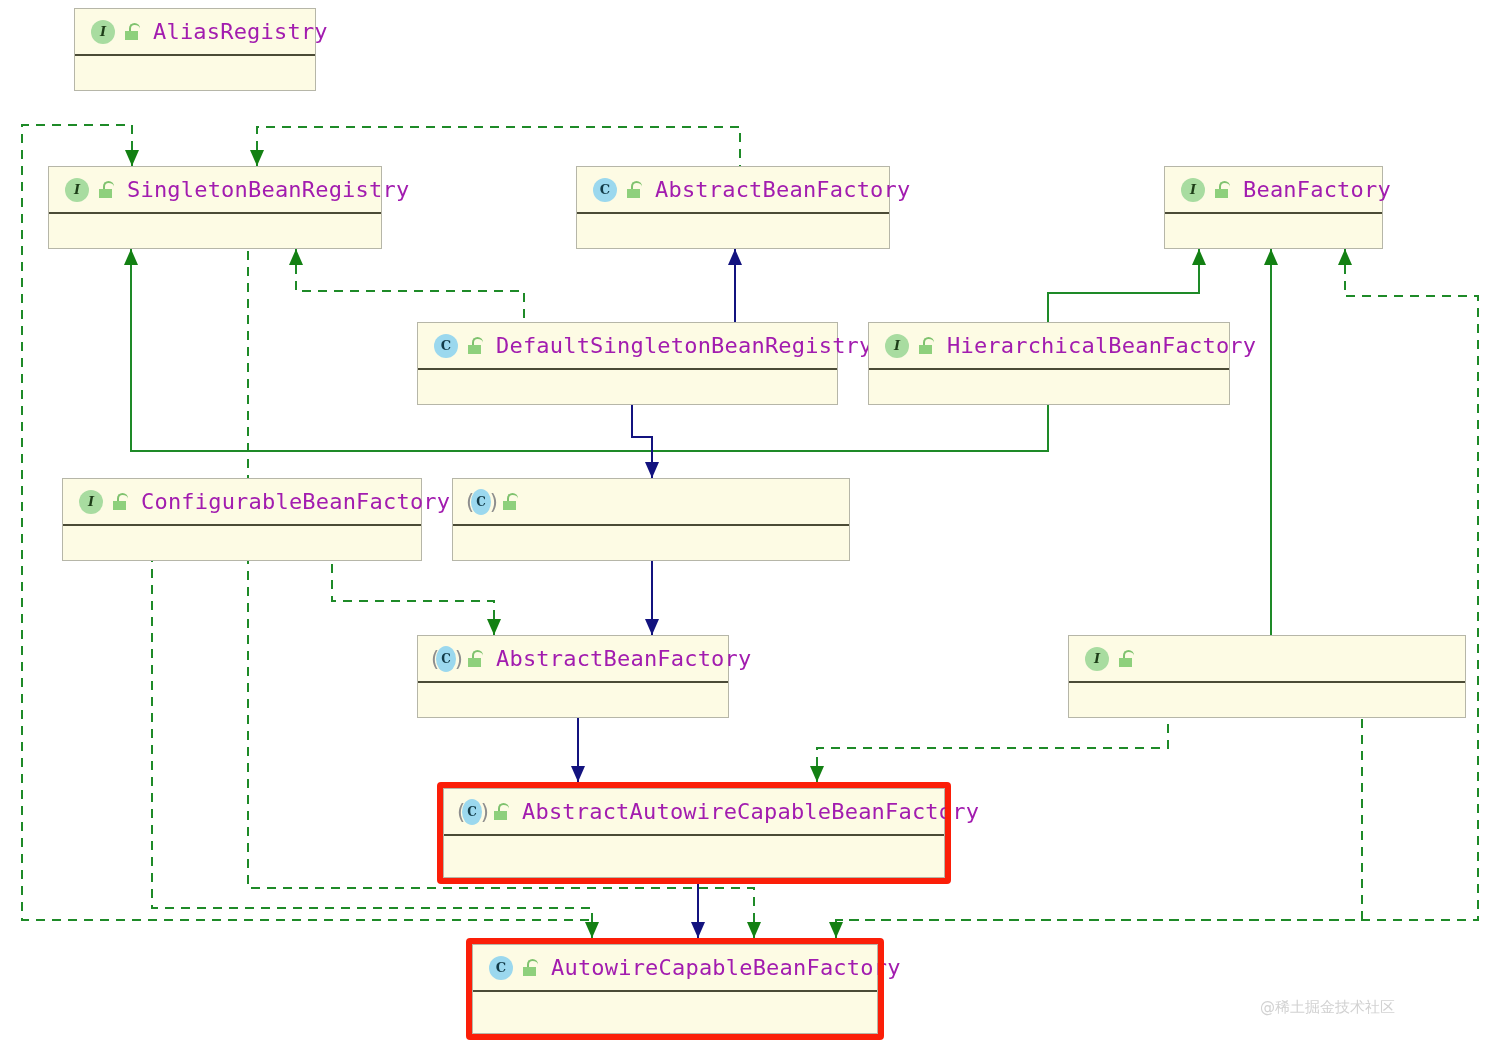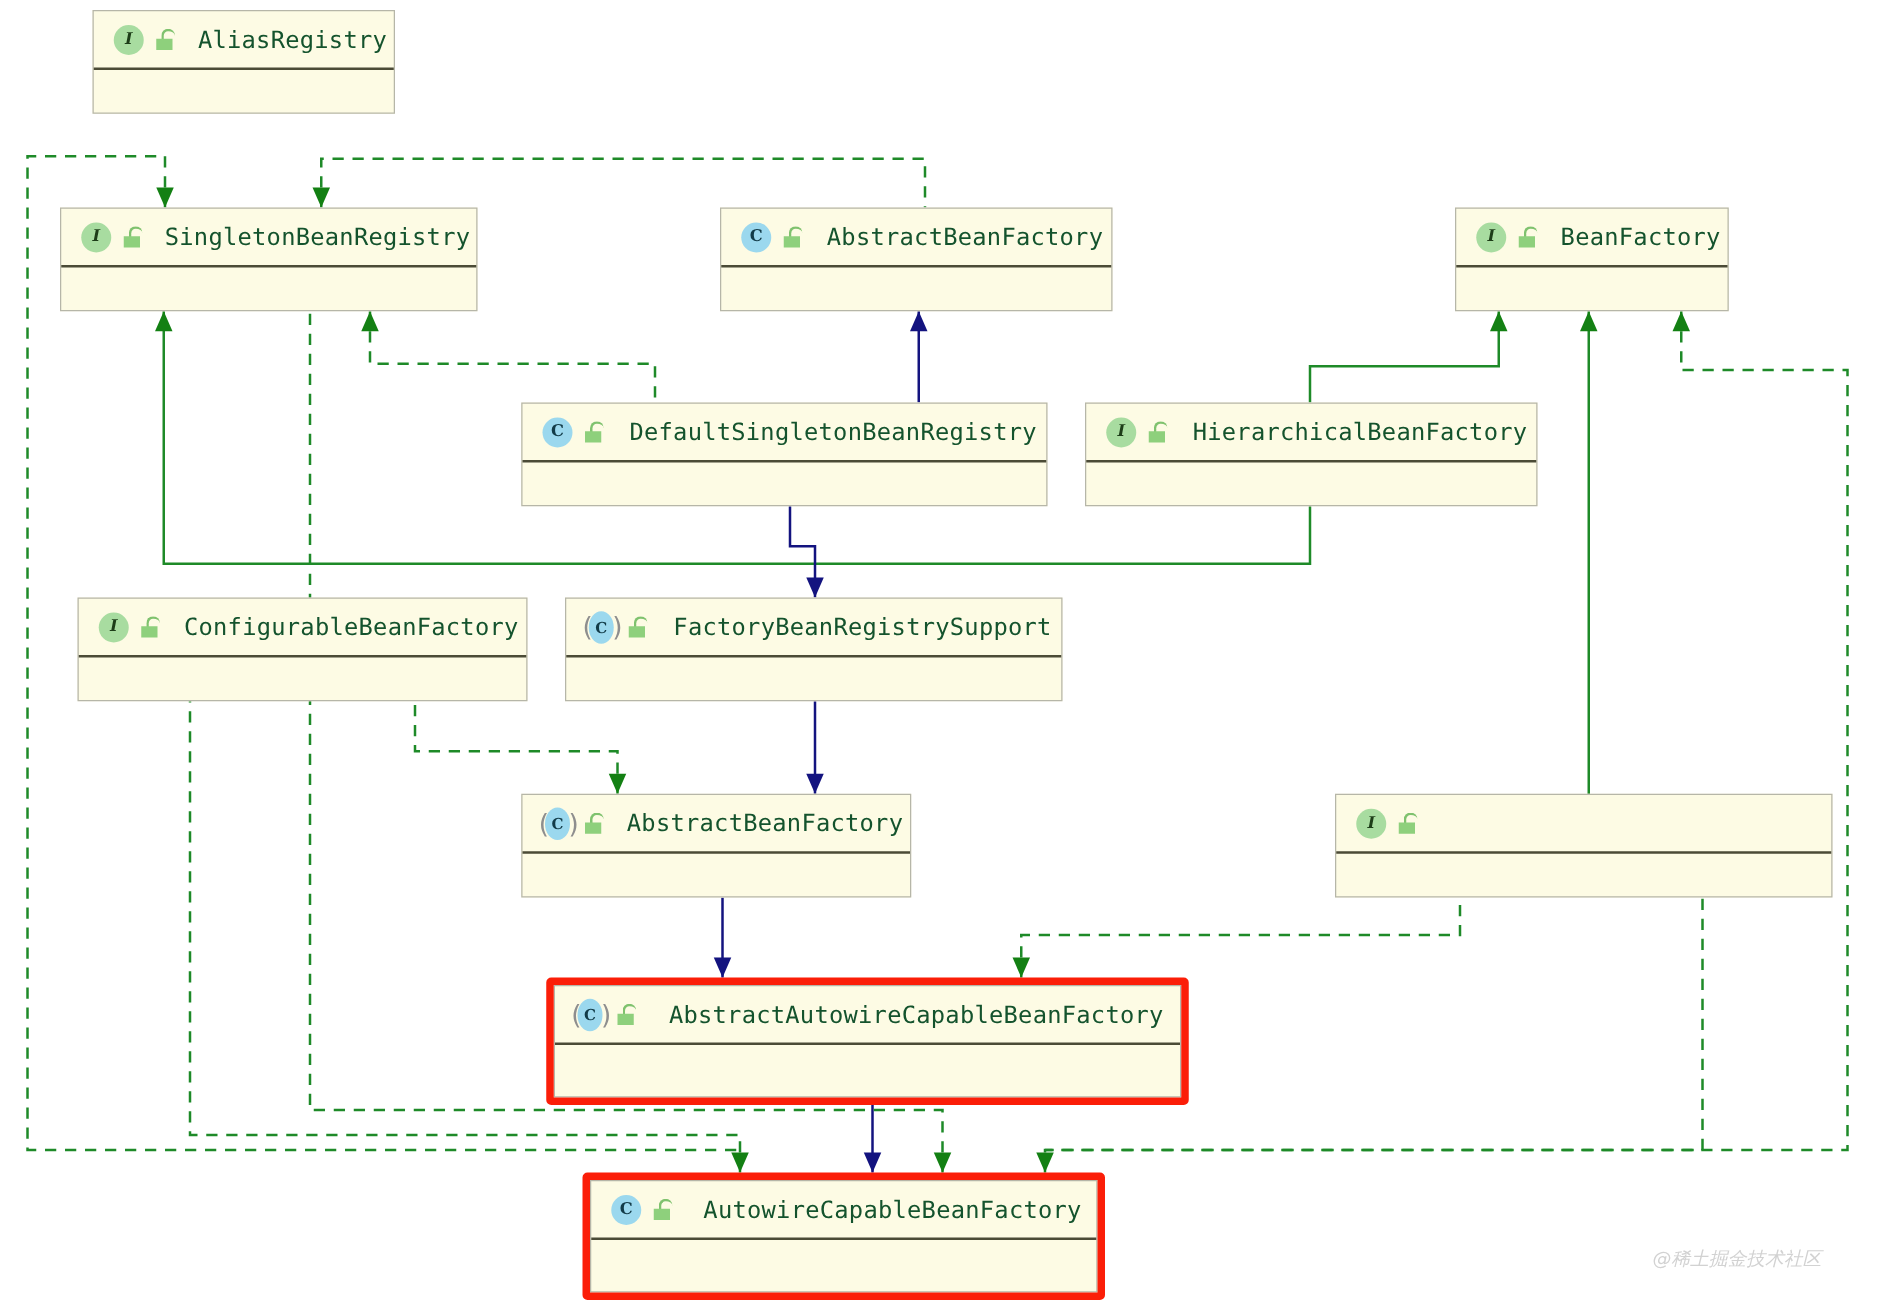--- a/index.html
+++ b/index.html
@@ -82,22 +82,22 @@
     border:2.5px solid #7fc26e;
     border-bottom:none;border-right:none;
     border-radius:6px 6px 0 0;
   }
   .lock .body-l{
     position:absolute;left:0;top:8px;
     width:13px;height:9px;
     background:#8ed07c;
   }
   .cname{
-    font-size:19px;
-    color:#14532d;
+    font-size:22px;
+    color:#a21caf;
     letter-spacing:0.2px;
     font-family:"DejaVu Sans Mono",monospace;
   }
   .watermark{
     position:absolute;
     color:#d2d2d2;
     font-family:"DejaVu Sans",sans-serif;
     font-size:15px;
     white-space:nowrap;
   }
@@ -279,21 +279,20 @@
             <div class="badge-wrap">
               <span class="paren l">(</span>
               <span class="paren r">)</span>
               <div class="badge cls" style="width: 20px; height: 26px; flex: 0 0 20px; border-radius: 50%; font-size: 12px;">C</div>
             </div>
             <div class="lock">
               <div class="shackle"></div>
               <div class="body-l"></div>
             </div>
             <div style="flex: 1 1 0%;"></div>
-            <span class="cname">FactoryBeanRegistrySupport</span>
             <div style="flex: 1 1 0%;"></div>
           </div>
           <div class="body"></div>
         </div>
       </div>
       <div class="node" style="left: 417px; top: 635px; width: 312px; height: 83px;">
         <div style="position: absolute; inset: 0px;">
           <div class="title">
             <div class="badge-wrap">
               <span class="paren l">(</span>
@@ -360,14 +359,14 @@
             <div style="flex: 1 1 0%;"></div>
             <span class="cname">AutowireCapableBeanFactory</span>
             <div style="flex: 1 1 0%;"></div>
           </div>
           <div class="body"></div>
         </div>
         <div class="outline-red"></div>
       </div>
     </div>
 
-  <div class="watermark" style="left: 1322px; top: 998px; font-style: italic;">@稀土掘金技术社区</div>
+  <div class="watermark" style="left: 1260px; top: 998px;">@稀土掘金技术社区</div>
 </div>
 
 </body></html>

